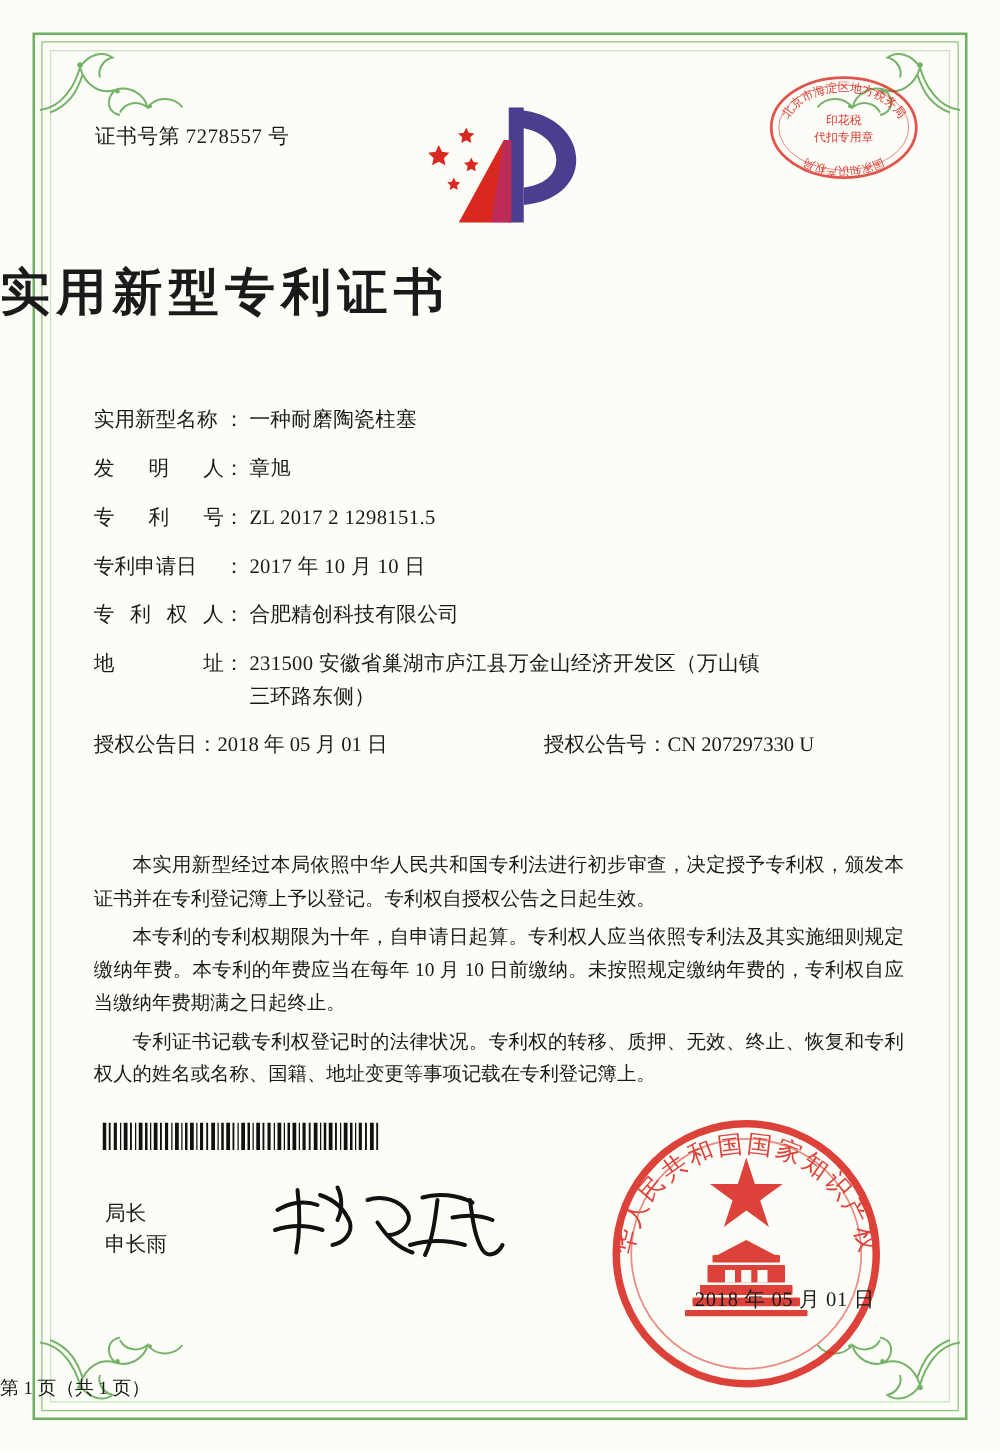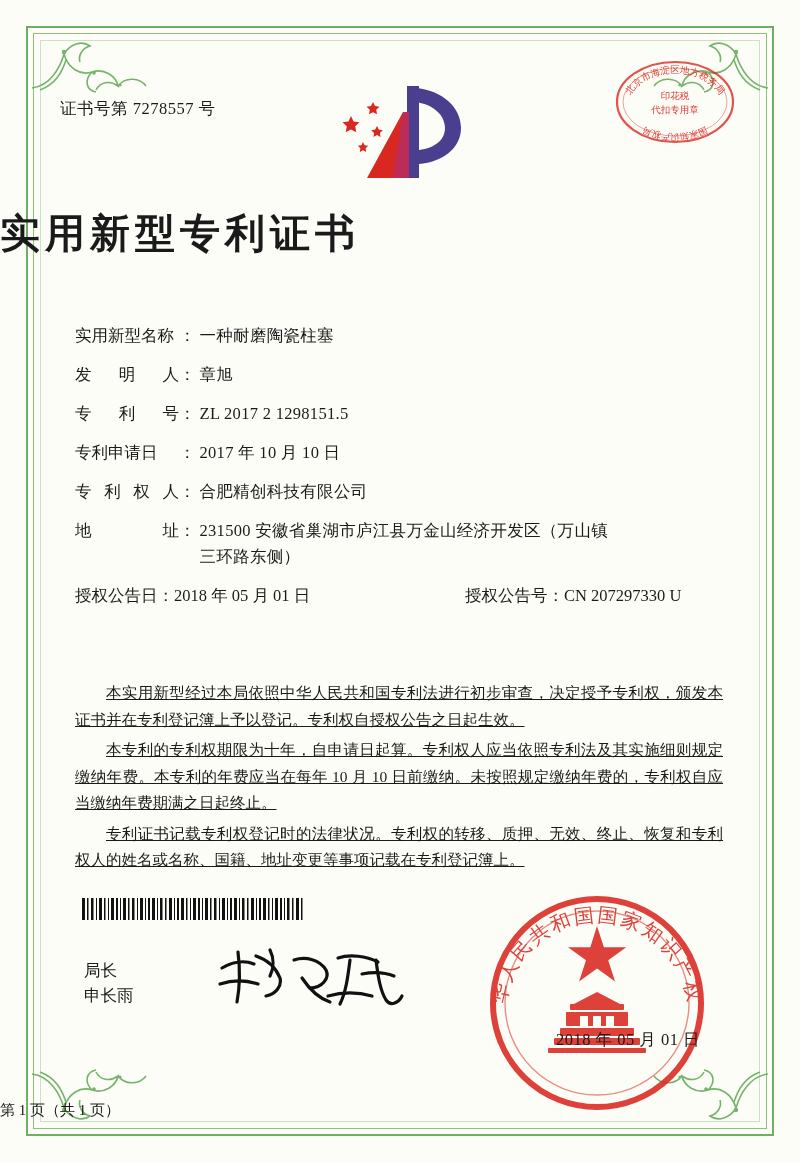--- a/index.html
+++ b/index.html
@@ -50,21 +50,21 @@
   }
   .corner svg { width: 100%; height: 100%; display: block; }
   .corner.tl { left: 30px;  top: 28px; }
   .corner.tr { right: 30px; top: 28px; transform: scaleX(-1); }
   .corner.bl { left: 30px;  bottom: 28px; transform: scaleY(-1); }
   .corner.br { right: 30px; bottom: 28px; transform: scale(-1,-1); }
 
   
   .cert-no {
     position: absolute;
-    left: 60px;
+    left: 76px;
     top: 98px;
     font-size: 16.5px;
     letter-spacing: 0.5px;
   }
 
   .logo {
     position: absolute;
     left: 50%;
     top: 82px;
     transform: translateX(-50%);
@@ -127,39 +127,37 @@
   }
   .field-value .second-line {
     display: block;
     margin-top: 9px;
   }
 
   .pub-row {
     display: flex;
     align-items: baseline;
     margin-top: 2px;
-    gap: 30px;
   }
   .pub-left { width: 360px; flex: 0 0 360px; }
   .pub-right { flex: 1; }
 
   
   .body-text {
     position: absolute;
     left: 75px;
     top: 680px;
     width: 648px;
     font-size: 15.5px;
     line-height: 26.5px;
     text-align: justify;
   }
   .body-text p {
     margin: 0 0 4px 0;
     text-indent: 2em;
-    text-decoration: underline;
   }
 
   
   .barcode {
     position: absolute;
     left: 82px;
     top: 898px;
     width: 222px;
     height: 22px;
   }

